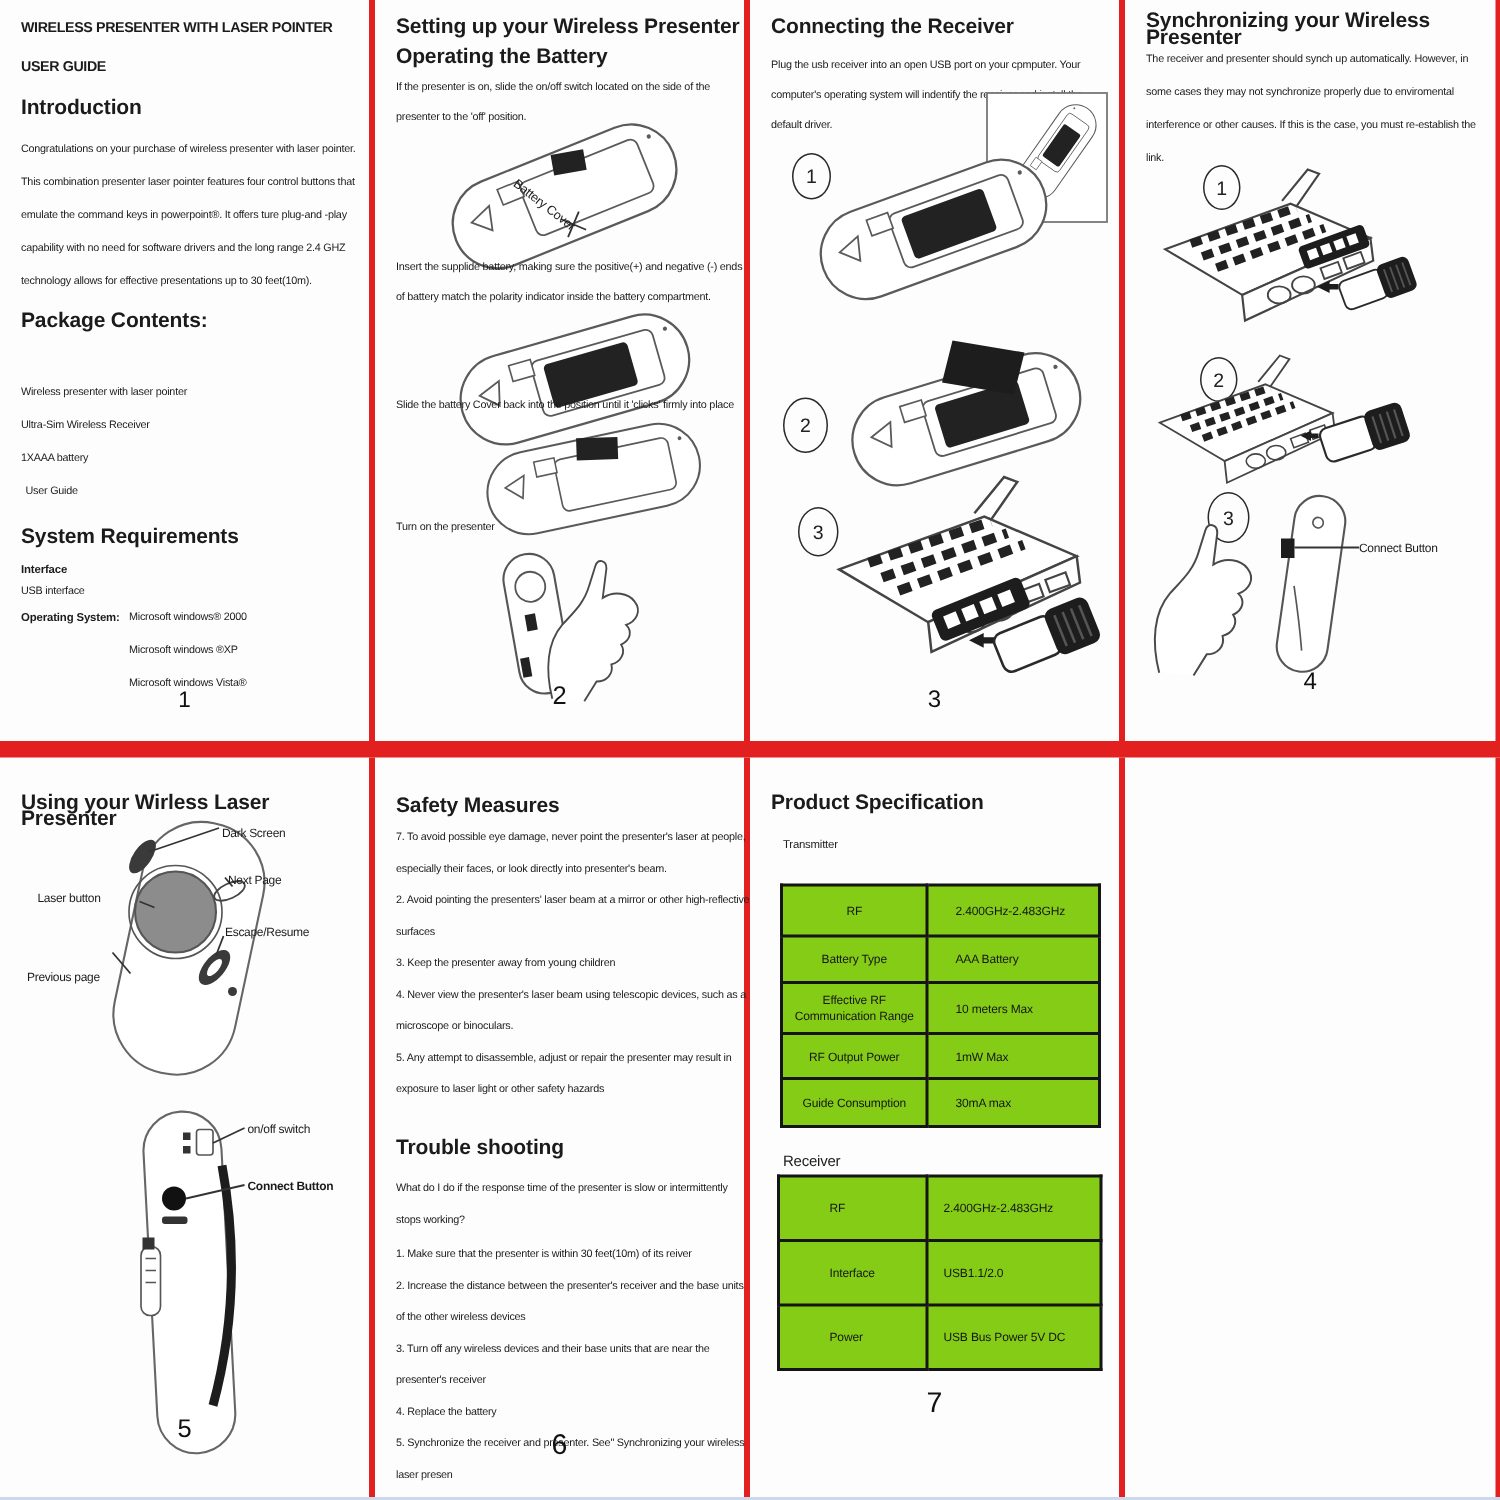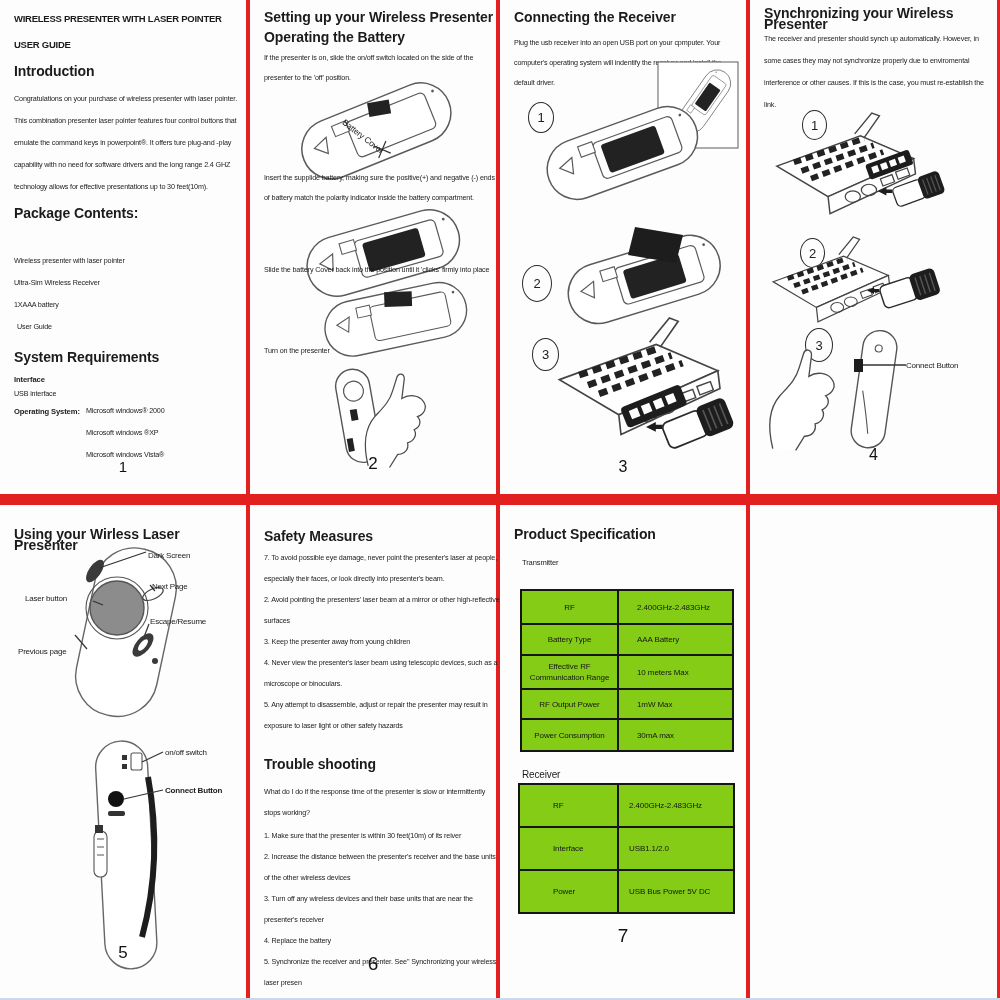--- a/index.html
+++ b/index.html
@@ -304,21 +304,21 @@
         </tr>
         <tr style="height:34px">
           <td class="c1">Effective RF Communication Range</td>
           <td class="c2">10 meters Max</td>
         </tr>
         <tr style="height:30px">
           <td class="c1">RF Output Power</td>
           <td class="c2">1mW Max</td>
         </tr>
         <tr style="height:32px">
-          <td class="c1">Power Consumption</td>
+          <td class="c1">Guide Consumption</td>
           <td class="c2">30mA max</td>
         </tr>
       </tbody>
         </table>
       <div class="abs t" style="left:22px;top:264px;line-height:12px;font-size:10px">Receiver</div>
       <table class="spec rc abs" style="left:18px;top:278px;width:217px">
         <tbody>
             <tr style="height:43px">
           <td class="c1">RF</td>
           <td class="c2">2.400GHz-2.483GHz</td>

